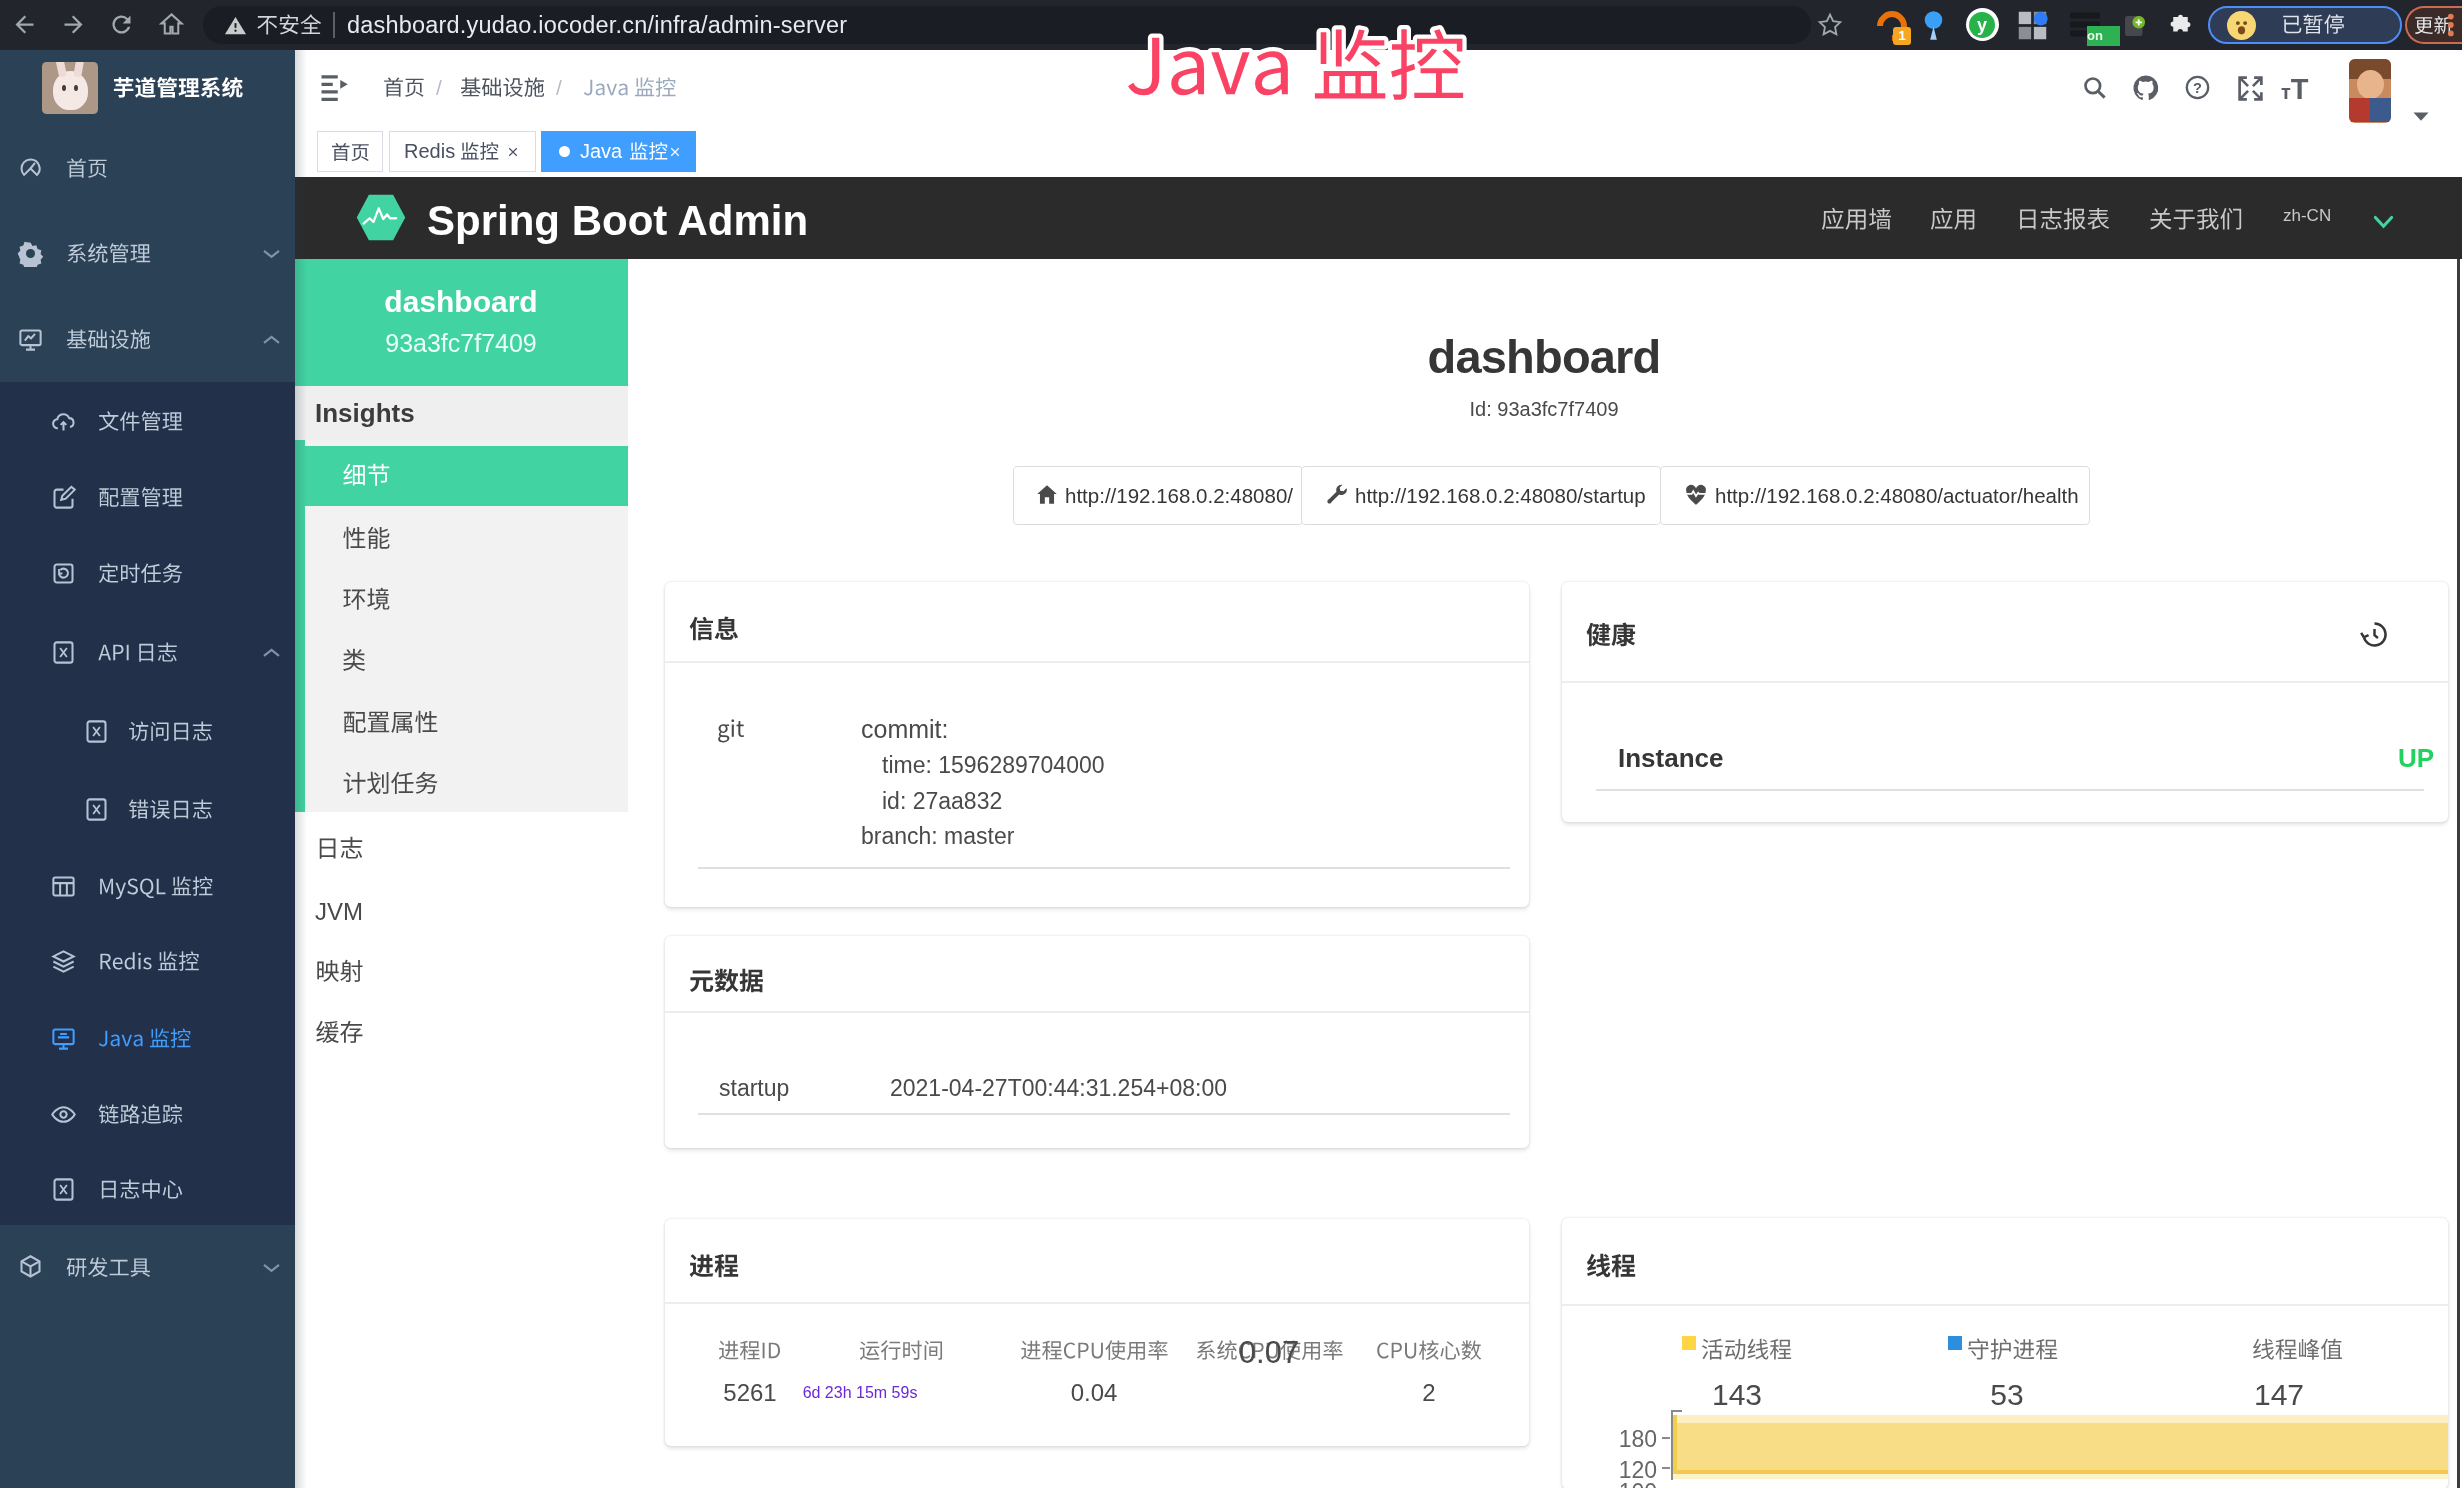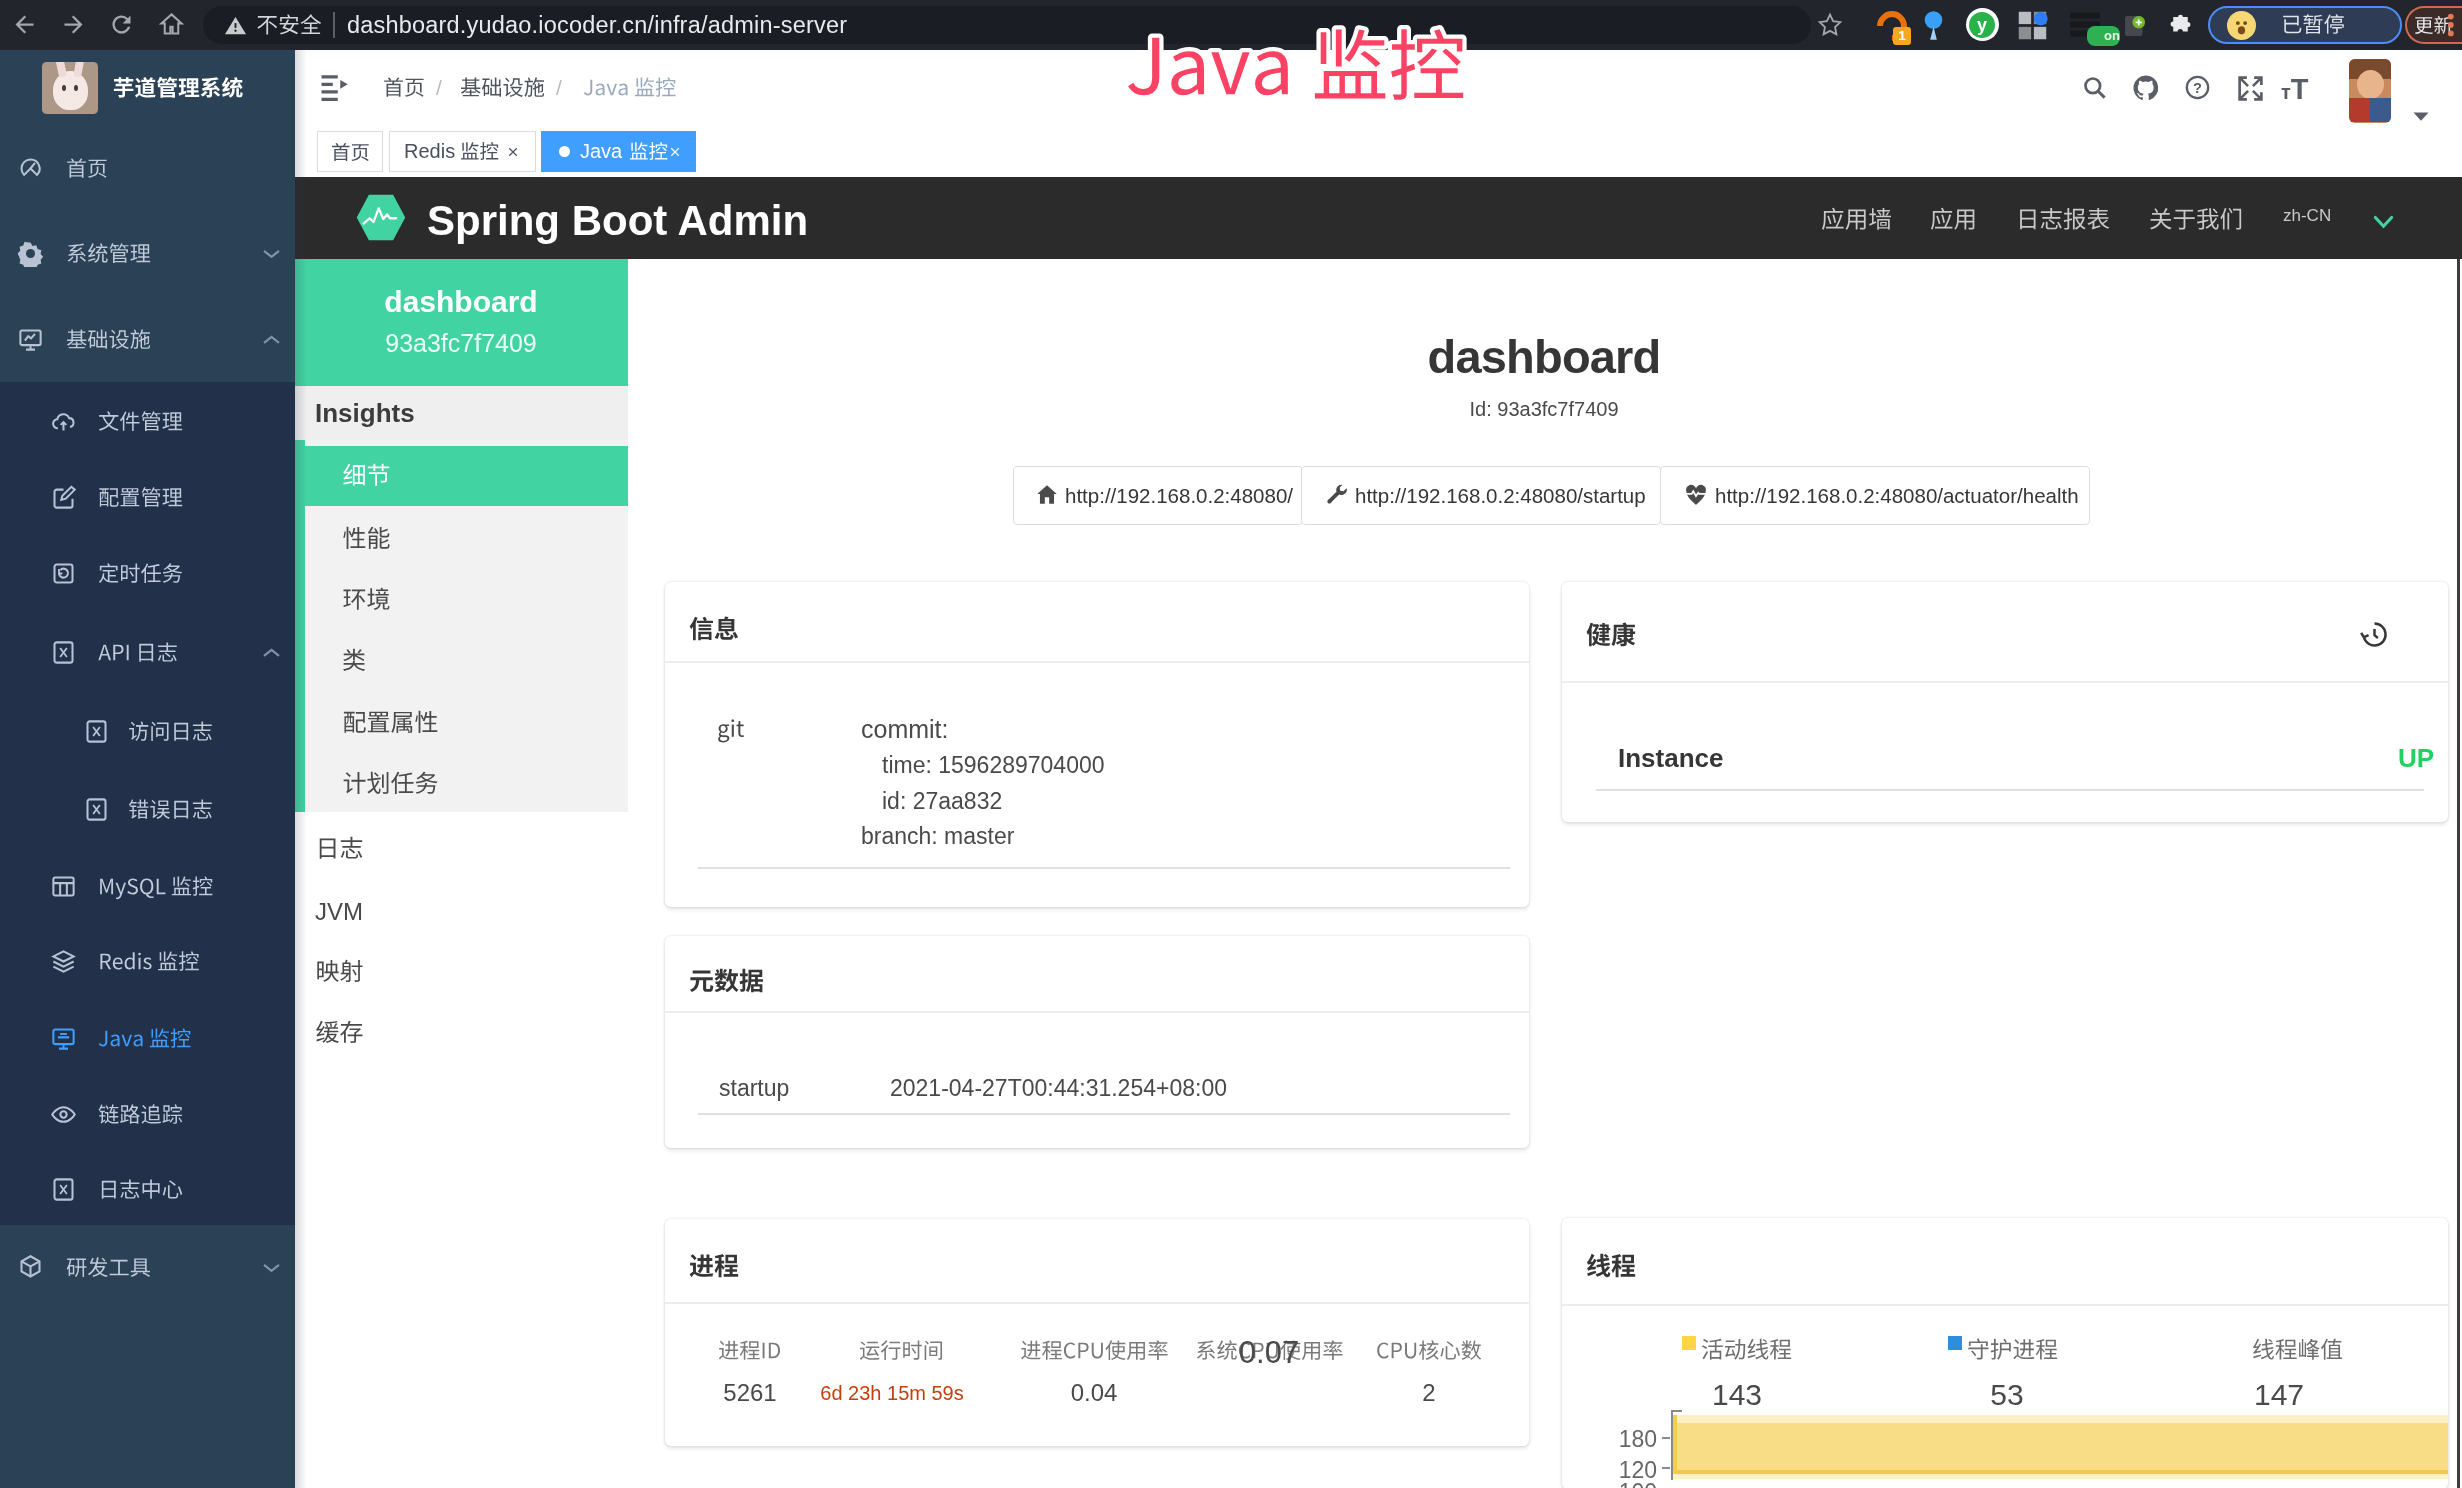--- a/index.html
+++ b/index.html
@@ -40,21 +40,21 @@
     <rect x="13" y="2" width="9" height="9" fill="#8b8f94"></rect>
     <rect x="2" y="13" width="9" height="9" fill="#8b8f94"></rect>
     <rect x="13" y="13" width="9" height="9" fill="#b9bdc1"></rect>
     <circle cx="18" cy="7" r="5" fill="#2f7df6"></circle>
   </svg>
 <svg class="a" style="left:2067px;top:7.6px" width="36" height="36" viewBox="0 0 24 24">
     <rect x="2" y="3" width="20" height="4" rx="1" fill="#17191c"></rect>
     <rect x="2" y="9" width="20" height="4" rx="1" fill="#17191c"></rect>
     <rect x="2" y="15" width="12" height="4" rx="1" fill="#17191c"></rect>
   </svg>
-<div class="a" style="left:2087px;top:26px;width:33px;height:20px;background:#2db153;border-radius:8px;color:#eafbe7;font-size:13px;text-align:right;line-height:20px;font-weight:bold">on</div>
+<div class="a" style="left:2087px;top:26px;width:33px;height:20px;background:#2db153;border-radius:0;color:#eafbe7;font-size:13px;text-align:left;line-height:20px;font-weight:bold">on</div>
 <svg class="a" style="left:2120px;top:10.6px" width="30" height="30" viewBox="0 0 24 24">
     <rect x="4" y="4" width="14" height="16" rx="2" fill="#46484d"></rect>
     <circle cx="15" cy="9" r="5" fill="#73b82b"></circle>
     <path d="M15 6.5v5M12.5 9h5" stroke="#fff" stroke-width="1.4"></path>
   </svg>
 <svg class="a" style="left:2166px;top:10.6px" width="29" height="29" viewBox="0 0 24 24">
     <path d="M9 3a2 2 0 0 1 4 0h4v4a2.2 2.2 0 0 1 0 4.4V15h-4a2.2 2.2 0 0 0-4.4 0H5v-4a2.2 2.2 0 0 1 0-4.4V3z" fill="#e9eaec" transform="translate(1,2)"></path>
   </svg>
 <div class="a" style="left:2208px;top:6px;width:194px;height:38px;border-radius:19px;background:#2f3c55;border:2.3px solid #4e8df6"></div>
 <div class="a" style="left:2227px;top:10.6px;width:29px;height:29px;border-radius:50%;background:#f7d774"></div>
@@ -394,21 +394,21 @@
 <svg style="position:absolute;left:1020px;top:1337px;overflow:visible" width="149" height="26.5" viewBox="0 0 196 35">
     <path transform="translate(0,28) scale(0.028000,-0.028000)" d="M339 659H924V586H339ZM481 819H555V468Q555 420 549 367Q544 313 528 260Q513 207 482 160Q452 112 402 74Q398 82 388 92Q378 103 367 113Q356 123 348 128Q408 174 436 231Q464 288 472 350Q481 411 481 469ZM333 407H944V335H333ZM262 478V91H188V408H50V478ZM224 128Q249 128 272 109Q294 91 335 64Q384 33 449 25Q514 16 598 16Q643 16 691 18Q740 19 789 21Q837 24 882 27Q927 31 964 35Q959 25 954 11Q950 -3 946 -18Q943 -32 942 -43Q915 -44 872 -46Q829 -48 778 -50Q728 -51 680 -52Q632 -53 596 -53Q503 -53 437 -42Q371 -31 319 2Q288 22 264 41Q240 61 223 61Q206 61 184 44Q163 26 138 -3Q114 -32 88 -66L38 2Q89 57 138 93Q186 128 224 128ZM81 778 135 819Q163 795 193 766Q222 736 249 708Q275 679 292 657L234 609Q219 633 193 662Q167 692 138 722Q109 753 81 778ZM720 819H795V80H720Z M1644 369H1718V-32H1644ZM1425 396H1941V330H1425ZM1381 13H1963V-53H1381ZM1448 209H1919V144H1448ZM1532 733V549H1834V733ZM1462 798H1907V484H1462ZM1212 757H1286V-78H1212ZM1049 558H1411V488H1049ZM1216 531 1263 511Q1248 458 1226 402Q1204 345 1178 289Q1153 234 1124 186Q1096 137 1067 103Q1061 118 1050 138Q1038 158 1028 172Q1056 202 1083 244Q1110 286 1136 335Q1161 384 1182 434Q1203 485 1216 531ZM1361 826 1413 768Q1367 750 1308 734Q1249 718 1187 707Q1124 695 1065 687Q1063 699 1056 716Q1049 732 1043 744Q1099 754 1159 766Q1218 778 1271 794Q1324 809 1361 826ZM1282 430Q1292 421 1312 402Q1331 382 1354 360Q1377 337 1396 317Q1414 297 1422 288L1377 229Q1368 244 1351 267Q1335 290 1315 316Q1295 342 1277 364Q1259 386 1247 399Z M2377 -13Q2309 -13 2251 12Q2192 38 2149 87Q2106 136 2082 207Q2058 277 2058 366Q2058 455 2083 525Q2107 596 2151 645Q2195 694 2254 720Q2313 746 2383 746Q2450 746 2501 719Q2552 691 2584 656L2534 596Q2505 627 2468 646Q2431 665 2384 665Q2315 665 2263 629Q2211 593 2182 527Q2153 460 2153 369Q2153 276 2181 209Q2209 141 2260 105Q2311 68 2381 68Q2433 68 2475 90Q2516 112 2551 151L2602 92Q2559 42 2504 14Q2449 -13 2377 -13Z M2739 0V733H2948Q3030 733 3092 713Q3154 692 3188 645Q3222 598 3222 518Q3222 441 3188 391Q3154 341 3093 316Q3032 292 2952 292H2831V0ZM2831 367H2940Q3036 367 3083 403Q3130 439 3130 518Q3130 598 3082 628Q3033 658 2936 658H2831Z M3632 -13Q3576 -13 3528 3Q3480 19 3444 56Q3409 93 3389 154Q3369 215 3369 302V733H3461V300Q3461 212 3484 161Q3507 111 3545 89Q3584 68 3632 68Q3681 68 3720 89Q3759 111 3783 161Q3806 212 3806 300V733H3895V302Q3895 215 3875 154Q3856 93 3820 56Q3784 19 3736 3Q3688 -13 3632 -13Z M4313 729H4954V660H4313ZM4412 499V349H4849V499ZM4342 562H4921V285H4342ZM4405 265Q4452 186 4533 129Q4615 72 4724 36Q4834 0 4964 -14Q4956 -22 4947 -34Q4938 -46 4931 -58Q4924 -71 4919 -82Q4786 -62 4675 -21Q4564 21 4480 87Q4396 152 4342 244ZM4591 836H4664V394Q4664 336 4658 279Q4652 222 4633 169Q4614 116 4576 69Q4538 22 4477 -17Q4415 -56 4322 -83Q4317 -75 4309 -63Q4301 -52 4293 -40Q4285 -28 4276 -21Q4366 2 4424 35Q4482 68 4516 109Q4549 151 4565 197Q4581 244 4586 294Q4591 344 4591 394ZM4270 842 4340 820Q4306 736 4261 654Q4215 572 4163 500Q4110 428 4055 372Q4051 381 4044 395Q4036 409 4028 423Q4020 437 4013 446Q4063 494 4111 558Q4159 621 4200 694Q4241 766 4270 842ZM4165 581 4235 652 4237 651V-84H4165Z M5188 770H5835V698H5188ZM5188 537H5833V466H5188ZM5182 298H5835V227H5182ZM5145 770H5219V407Q5219 350 5214 285Q5209 220 5196 153Q5182 87 5155 26Q5127 -35 5082 -85Q5077 -77 5066 -68Q5055 -58 5044 -49Q5033 -40 5024 -36Q5066 11 5090 66Q5114 121 5126 179Q5138 238 5142 296Q5145 354 5145 407ZM5805 770H5879V22Q5879 -14 5869 -33Q5858 -52 5833 -62Q5808 -71 5763 -73Q5718 -75 5647 -74Q5644 -60 5637 -39Q5629 -17 5621 -2Q5656 -3 5689 -3Q5721 -4 5745 -3Q5769 -3 5778 -3Q5793 -2 5799 3Q5805 8 5805 22ZM5459 743H5535V-71H5459Z M6452 284H6532V-80H6452ZM6043 202H6942V132H6043ZM6063 750H6933V681H6063ZM6821 643 6884 605Q6850 570 6809 537Q6769 503 6734 478L6679 515Q6702 531 6728 554Q6754 576 6779 599Q6803 623 6821 643ZM6543 443 6599 466Q6622 441 6644 410Q6667 379 6686 350Q6705 321 6716 297L6656 270Q6647 294 6629 324Q6610 354 6588 386Q6566 417 6543 443ZM6048 337Q6095 357 6161 388Q6228 418 6296 451L6311 394Q6253 363 6194 332Q6136 301 6086 277ZM6077 599 6128 640Q6155 624 6184 605Q6214 585 6239 565Q6265 544 6282 527L6228 481Q6213 498 6188 519Q6162 540 6133 561Q6104 583 6077 599ZM6669 408 6722 448Q6756 429 6794 405Q6832 380 6866 356Q6900 331 6922 311L6866 266Q6845 286 6812 311Q6779 336 6741 362Q6704 387 6669 408ZM6330 483Q6328 490 6325 502Q6321 514 6317 526Q6313 538 6309 547Q6319 549 6331 558Q6342 566 6353 579Q6362 588 6381 612Q6399 635 6421 667Q6443 699 6459 732L6524 706Q6492 652 6452 604Q6411 555 6373 520V518Q6373 518 6366 515Q6360 512 6352 506Q6343 501 6337 495Q6330 489 6330 483ZM6330 483 6330 535 6367 557 6562 568Q6557 555 6554 537Q6550 519 6548 508Q6483 504 6443 500Q6403 496 6380 494Q6358 491 6347 488Q6336 486 6330 483ZM6310 284Q6309 291 6305 302Q6301 314 6297 327Q6293 339 6289 349Q6306 352 6326 365Q6346 378 6371 399Q6385 410 6412 435Q6439 460 6473 494Q6507 528 6543 569Q6579 609 6610 650L6671 615Q6597 529 6516 452Q6435 375 6355 319V317Q6355 317 6349 314Q6342 311 6333 306Q6324 300 6317 295Q6310 289 6310 284ZM6310 284 6309 335 6347 358 6653 384Q6652 370 6652 353Q6651 336 6652 325Q6545 315 6481 309Q6417 302 6383 298Q6348 294 6333 291Q6318 287 6310 284ZM6427 828 6500 847Q6519 823 6538 792Q6556 762 6566 739L6490 715Q6481 738 6463 770Q6444 802 6427 828Z" fill="#7a7a7a"></path>
   </svg>
 <svg style="position:absolute;left:1195px;top:1337px;overflow:visible" width="149" height="26.5" viewBox="0 0 196 35">
     <path transform="translate(0,28) scale(0.028000,-0.028000)" d="M286 224 361 197Q331 157 293 117Q255 77 215 42Q174 7 136 -20Q129 -13 117 -4Q105 6 92 15Q80 24 70 30Q130 66 188 118Q246 170 286 224ZM636 190 695 229Q737 198 783 161Q828 124 869 88Q909 52 936 23L872 -22Q848 6 808 44Q768 81 723 120Q678 158 636 190ZM471 304H547V19Q547 -12 539 -29Q530 -46 505 -56Q480 -65 442 -67Q404 -69 349 -69Q346 -52 338 -31Q329 -9 320 6Q351 5 377 4Q404 3 424 4Q443 4 451 4Q464 5 467 8Q471 12 471 20ZM803 833 855 770Q785 753 697 739Q609 726 513 716Q416 706 317 699Q218 692 126 688Q125 702 119 721Q113 740 107 753Q198 758 295 765Q392 772 485 782Q579 792 660 805Q742 817 803 833ZM129 245Q128 253 124 265Q120 278 115 291Q111 305 106 315Q130 318 164 332Q198 346 245 369Q271 381 321 409Q371 437 435 476Q499 515 567 562Q636 609 698 660L756 612Q615 505 469 421Q324 338 182 278V275Q182 275 174 273Q166 270 155 266Q145 261 137 256Q129 250 129 245ZM129 245 127 299 178 326 818 369Q816 354 816 337Q816 319 817 308Q668 297 562 289Q455 281 382 276Q309 270 264 266Q218 261 192 258Q166 255 152 252Q138 249 129 245ZM183 454Q182 461 179 473Q175 486 171 499Q166 512 162 521Q177 523 195 534Q214 545 236 561Q248 569 271 588Q295 607 325 633Q355 659 386 690Q417 721 444 753L508 717Q443 650 372 591Q302 532 232 489V487Q232 487 225 484Q217 481 208 476Q198 471 191 465Q183 459 183 454ZM183 454 183 505 225 527 571 545Q568 531 566 513Q564 496 563 485Q444 479 373 474Q301 469 263 466Q226 463 209 460Q193 457 183 454ZM664 444 722 474Q760 440 800 400Q839 360 872 321Q906 282 926 252L866 216Q847 247 813 287Q780 327 741 369Q702 410 664 444Z M1741 553 1800 583Q1827 548 1856 507Q1884 467 1909 429Q1935 391 1949 361L1885 326Q1872 355 1848 394Q1824 434 1797 475Q1769 517 1741 553ZM1407 695H1948V627H1407ZM1698 352H1772V36Q1772 16 1776 11Q1781 6 1797 6Q1802 6 1816 6Q1830 6 1845 6Q1859 6 1865 6Q1876 6 1882 16Q1888 25 1890 55Q1893 84 1894 145Q1905 135 1924 127Q1944 118 1958 114Q1956 46 1948 8Q1939 -30 1922 -45Q1904 -60 1873 -60Q1868 -60 1855 -60Q1843 -60 1829 -60Q1814 -60 1802 -60Q1790 -60 1785 -60Q1750 -60 1732 -51Q1713 -43 1706 -22Q1698 -1 1698 36ZM1510 350H1584Q1581 266 1571 199Q1562 132 1539 80Q1516 28 1474 -10Q1432 -49 1364 -77Q1359 -67 1352 -55Q1344 -44 1335 -33Q1326 -22 1317 -16Q1378 7 1416 40Q1453 72 1473 116Q1493 160 1500 218Q1508 276 1510 350ZM1412 347 1410 404 1453 429 1856 462Q1856 448 1858 430Q1861 413 1863 401Q1749 390 1672 383Q1596 375 1548 370Q1500 364 1473 361Q1447 357 1434 354Q1421 351 1412 347ZM1595 824 1664 842Q1681 812 1698 776Q1716 739 1725 715L1650 692Q1642 718 1626 755Q1610 792 1595 824ZM1412 347Q1411 358 1406 372Q1401 386 1396 400Q1391 414 1387 421Q1401 425 1418 431Q1436 438 1450 451Q1461 461 1482 488Q1504 515 1530 549Q1555 583 1578 615Q1601 647 1614 666H1704Q1685 639 1658 602Q1632 565 1603 527Q1574 488 1547 454Q1520 420 1500 397Q1500 397 1491 394Q1482 391 1469 386Q1456 380 1443 374Q1430 368 1421 361Q1412 354 1412 347ZM1066 182Q1064 190 1060 204Q1056 217 1051 231Q1046 245 1041 255Q1058 258 1076 276Q1094 293 1118 321Q1130 334 1154 365Q1179 396 1208 439Q1238 482 1269 532Q1301 581 1326 632L1393 592Q1334 490 1263 393Q1192 297 1120 224V222Q1120 222 1112 218Q1103 214 1093 208Q1083 202 1074 195Q1066 188 1066 182ZM1066 182 1061 246 1098 273 1368 326Q1366 311 1367 291Q1368 272 1369 260Q1277 240 1220 227Q1163 214 1132 206Q1102 198 1088 192Q1074 187 1066 182ZM1060 423Q1058 431 1053 445Q1049 459 1043 475Q1038 490 1033 500Q1047 503 1061 520Q1076 536 1092 561Q1102 574 1118 602Q1135 631 1155 670Q1176 709 1197 754Q1218 799 1234 844L1310 809Q1283 747 1250 686Q1217 624 1181 568Q1145 512 1108 467V465Q1108 465 1101 460Q1093 456 1084 449Q1074 443 1067 436Q1060 429 1060 423ZM1060 423 1058 480 1095 504 1282 524Q1279 509 1278 491Q1276 472 1276 460Q1212 451 1172 446Q1132 440 1110 436Q1088 432 1077 429Q1066 426 1060 423ZM1042 53Q1083 64 1135 79Q1188 94 1247 112Q1306 129 1367 147L1379 82Q1295 55 1211 28Q1127 1 1059 -21Z M2377 -13Q2309 -13 2251 12Q2192 38 2149 87Q2106 136 2082 207Q2058 277 2058 366Q2058 455 2083 525Q2107 596 2151 645Q2195 694 2254 720Q2313 746 2383 746Q2450 746 2501 719Q2552 691 2584 656L2534 596Q2505 627 2468 646Q2431 665 2384 665Q2315 665 2263 629Q2211 593 2182 527Q2153 460 2153 369Q2153 276 2181 209Q2209 141 2260 105Q2311 68 2381 68Q2433 68 2475 90Q2516 112 2551 151L2602 92Q2559 42 2504 14Q2449 -13 2377 -13Z M2739 0V733H2948Q3030 733 3092 713Q3154 692 3188 645Q3222 598 3222 518Q3222 441 3188 391Q3154 341 3093 316Q3032 292 2952 292H2831V0ZM2831 367H2940Q3036 367 3083 403Q3130 439 3130 518Q3130 598 3082 628Q3033 658 2936 658H2831Z M3632 -13Q3576 -13 3528 3Q3480 19 3444 56Q3409 93 3389 154Q3369 215 3369 302V733H3461V300Q3461 212 3484 161Q3507 111 3545 89Q3584 68 3632 68Q3681 68 3720 89Q3759 111 3783 161Q3806 212 3806 300V733H3895V302Q3895 215 3875 154Q3856 93 3820 56Q3784 19 3736 3Q3688 -13 3632 -13Z M4313 729H4954V660H4313ZM4412 499V349H4849V499ZM4342 562H4921V285H4342ZM4405 265Q4452 186 4533 129Q4615 72 4724 36Q4834 0 4964 -14Q4956 -22 4947 -34Q4938 -46 4931 -58Q4924 -71 4919 -82Q4786 -62 4675 -21Q4564 21 4480 87Q4396 152 4342 244ZM4591 836H4664V394Q4664 336 4658 279Q4652 222 4633 169Q4614 116 4576 69Q4538 22 4477 -17Q4415 -56 4322 -83Q4317 -75 4309 -63Q4301 -52 4293 -40Q4285 -28 4276 -21Q4366 2 4424 35Q4482 68 4516 109Q4549 151 4565 197Q4581 244 4586 294Q4591 344 4591 394ZM4270 842 4340 820Q4306 736 4261 654Q4215 572 4163 500Q4110 428 4055 372Q4051 381 4044 395Q4036 409 4028 423Q4020 437 4013 446Q4063 494 4111 558Q4159 621 4200 694Q4241 766 4270 842ZM4165 581 4235 652 4237 651V-84H4165Z M5188 770H5835V698H5188ZM5188 537H5833V466H5188ZM5182 298H5835V227H5182ZM5145 770H5219V407Q5219 350 5214 285Q5209 220 5196 153Q5182 87 5155 26Q5127 -35 5082 -85Q5077 -77 5066 -68Q5055 -58 5044 -49Q5033 -40 5024 -36Q5066 11 5090 66Q5114 121 5126 179Q5138 238 5142 296Q5145 354 5145 407ZM5805 770H5879V22Q5879 -14 5869 -33Q5858 -52 5833 -62Q5808 -71 5763 -73Q5718 -75 5647 -74Q5644 -60 5637 -39Q5629 -17 5621 -2Q5656 -3 5689 -3Q5721 -4 5745 -3Q5769 -3 5778 -3Q5793 -2 5799 3Q5805 8 5805 22ZM5459 743H5535V-71H5459Z M6452 284H6532V-80H6452ZM6043 202H6942V132H6043ZM6063 750H6933V681H6063ZM6821 643 6884 605Q6850 570 6809 537Q6769 503 6734 478L6679 515Q6702 531 6728 554Q6754 576 6779 599Q6803 623 6821 643ZM6543 443 6599 466Q6622 441 6644 410Q6667 379 6686 350Q6705 321 6716 297L6656 270Q6647 294 6629 324Q6610 354 6588 386Q6566 417 6543 443ZM6048 337Q6095 357 6161 388Q6228 418 6296 451L6311 394Q6253 363 6194 332Q6136 301 6086 277ZM6077 599 6128 640Q6155 624 6184 605Q6214 585 6239 565Q6265 544 6282 527L6228 481Q6213 498 6188 519Q6162 540 6133 561Q6104 583 6077 599ZM6669 408 6722 448Q6756 429 6794 405Q6832 380 6866 356Q6900 331 6922 311L6866 266Q6845 286 6812 311Q6779 336 6741 362Q6704 387 6669 408ZM6330 483Q6328 490 6325 502Q6321 514 6317 526Q6313 538 6309 547Q6319 549 6331 558Q6342 566 6353 579Q6362 588 6381 612Q6399 635 6421 667Q6443 699 6459 732L6524 706Q6492 652 6452 604Q6411 555 6373 520V518Q6373 518 6366 515Q6360 512 6352 506Q6343 501 6337 495Q6330 489 6330 483ZM6330 483 6330 535 6367 557 6562 568Q6557 555 6554 537Q6550 519 6548 508Q6483 504 6443 500Q6403 496 6380 494Q6358 491 6347 488Q6336 486 6330 483ZM6310 284Q6309 291 6305 302Q6301 314 6297 327Q6293 339 6289 349Q6306 352 6326 365Q6346 378 6371 399Q6385 410 6412 435Q6439 460 6473 494Q6507 528 6543 569Q6579 609 6610 650L6671 615Q6597 529 6516 452Q6435 375 6355 319V317Q6355 317 6349 314Q6342 311 6333 306Q6324 300 6317 295Q6310 289 6310 284ZM6310 284 6309 335 6347 358 6653 384Q6652 370 6652 353Q6651 336 6652 325Q6545 315 6481 309Q6417 302 6383 298Q6348 294 6333 291Q6318 287 6310 284ZM6427 828 6500 847Q6519 823 6538 792Q6556 762 6566 739L6490 715Q6481 738 6463 770Q6444 802 6427 828Z" fill="#7a7a7a"></path>
   </svg>
 <svg style="position:absolute;left:1376px;top:1337px;overflow:visible" width="106" height="26.5" viewBox="0 0 140 35">
     <path transform="translate(0,28) scale(0.028000,-0.028000)" d="M377 -13Q309 -13 251 12Q192 38 149 87Q106 136 82 207Q58 277 58 366Q58 455 83 525Q107 596 151 645Q195 694 254 720Q313 746 383 746Q450 746 501 719Q552 691 584 656L534 596Q505 627 468 646Q431 665 384 665Q315 665 263 629Q211 593 182 527Q153 460 153 369Q153 276 181 209Q209 141 260 105Q311 68 381 68Q433 68 475 90Q516 112 551 151L602 92Q559 42 504 14Q449 -13 377 -13Z M739 0V733H948Q1030 733 1092 713Q1154 692 1188 645Q1222 598 1222 518Q1222 441 1188 391Q1154 341 1093 316Q1032 292 952 292H831V0ZM831 367H940Q1036 367 1083 403Q1130 439 1130 518Q1130 598 1082 628Q1033 658 936 658H831Z M1632 -13Q1576 -13 1528 3Q1480 19 1444 56Q1409 93 1389 154Q1369 215 1369 302V733H1461V300Q1461 212 1484 161Q1507 111 1545 89Q1584 68 1632 68Q1681 68 1720 89Q1759 111 1783 161Q1806 212 1806 300V733H1895V302Q1895 215 1875 154Q1856 93 1820 56Q1784 19 1736 3Q1688 -13 1632 -13Z M2687 123 2741 167Q2778 139 2818 106Q2859 72 2896 40Q2932 7 2955 -19L2898 -70Q2876 -43 2841 -10Q2805 24 2765 59Q2724 95 2687 123ZM2777 549 2848 525Q2805 448 2742 377Q2678 305 2600 245Q2521 185 2433 143Q2428 151 2421 162Q2414 173 2406 183Q2398 193 2390 200Q2474 239 2550 295Q2625 350 2683 416Q2742 481 2777 549ZM2850 370 2928 342Q2874 249 2793 168Q2712 88 2609 24Q2505 -39 2384 -81Q2380 -72 2372 -60Q2364 -49 2355 -38Q2347 -26 2340 -19Q2457 19 2556 78Q2656 136 2732 211Q2807 286 2850 370ZM2393 703H2949V634H2393ZM2431 364Q2429 374 2425 387Q2422 400 2417 414Q2413 427 2409 436Q2424 439 2443 445Q2462 451 2474 464Q2483 474 2500 500Q2518 525 2538 557Q2558 589 2576 619Q2594 649 2603 666H2685Q2670 641 2649 607Q2628 573 2605 536Q2582 500 2560 467Q2539 434 2523 411Q2523 411 2513 408Q2504 406 2490 401Q2477 396 2463 390Q2450 383 2440 377Q2431 371 2431 364ZM2431 364 2430 420 2471 442 2752 457Q2746 443 2739 424Q2732 405 2729 394Q2638 388 2583 384Q2527 379 2497 376Q2467 373 2453 370Q2439 367 2431 364ZM2605 822 2675 844Q2694 813 2711 774Q2729 736 2734 708L2660 682Q2654 710 2639 750Q2624 789 2605 822ZM2050 647H2369V577H2050ZM2184 840H2256V-79H2184ZM2185 602 2231 586Q2219 525 2202 460Q2184 395 2163 332Q2141 270 2116 216Q2091 162 2065 124Q2061 135 2054 148Q2047 162 2039 175Q2032 188 2025 197Q2050 230 2074 278Q2098 325 2120 380Q2141 435 2158 492Q2175 549 2185 602ZM2251 543Q2260 533 2277 508Q2294 482 2314 452Q2333 421 2350 396Q2367 370 2374 358L2328 305Q2320 324 2305 353Q2291 382 2274 414Q2257 446 2241 472Q2226 499 2216 515Z M3287 561H3365V65Q3365 30 3378 19Q3390 9 3433 9Q3444 9 3469 9Q3495 9 3526 9Q3558 9 3585 9Q3613 9 3626 9Q3657 9 3673 25Q3688 42 3694 87Q3701 132 3704 218Q3714 211 3727 204Q3739 197 3752 192Q3766 187 3776 184Q3771 89 3758 36Q3745 -18 3715 -40Q3686 -62 3629 -62Q3622 -62 3601 -62Q3581 -62 3554 -62Q3527 -62 3501 -62Q3474 -62 3454 -62Q3434 -62 3427 -62Q3373 -62 3343 -51Q3312 -40 3300 -12Q3287 16 3287 65ZM3127 486 3199 472Q3192 413 3179 341Q3166 269 3149 200Q3132 130 3112 76L3036 108Q3058 159 3076 225Q3094 290 3107 358Q3120 427 3127 486ZM3753 485 3823 512Q3852 452 3879 384Q3906 317 3927 252Q3948 187 3958 135L3884 105Q3874 157 3854 223Q3834 289 3808 357Q3782 426 3753 485ZM3334 756 3385 805Q3432 773 3484 733Q3536 694 3582 655Q3628 615 3657 584L3603 527Q3575 559 3530 599Q3485 639 3433 681Q3382 723 3334 756Z M4062 323H4446V260H4062ZM4042 654H4523V592H4042ZM4435 821 4498 793Q4477 759 4453 724Q4429 689 4409 664L4360 688Q4373 706 4386 729Q4400 753 4413 777Q4426 802 4435 821ZM4249 841H4319V404H4249ZM4080 793 4135 815Q4156 785 4174 749Q4193 713 4199 686L4142 661Q4136 687 4118 725Q4100 762 4080 793ZM4250 628 4301 598Q4277 557 4240 515Q4202 473 4159 437Q4115 402 4072 378Q4065 391 4054 408Q4042 425 4031 435Q4073 454 4115 484Q4157 514 4193 552Q4229 590 4250 628ZM4308 607Q4322 600 4348 583Q4374 567 4404 548Q4435 529 4460 513Q4485 497 4495 489L4453 435Q4440 447 4417 466Q4393 485 4365 506Q4337 527 4312 545Q4287 564 4271 574ZM4604 646H4940V576H4604ZM4621 832 4690 821Q4675 725 4653 637Q4631 548 4600 471Q4570 395 4530 337Q4525 343 4514 352Q4504 361 4492 369Q4481 378 4473 383Q4512 436 4541 507Q4569 578 4589 661Q4609 744 4621 832ZM4805 606 4875 599Q4852 430 4807 300Q4762 171 4684 77Q4606 -18 4485 -83Q4481 -75 4474 -64Q4467 -52 4459 -40Q4450 -29 4443 -22Q4558 34 4631 121Q4704 207 4745 328Q4786 449 4805 606ZM4639 583Q4662 450 4703 332Q4745 214 4809 126Q4873 37 4964 -12Q4951 -22 4937 -40Q4922 -57 4913 -71Q4819 -14 4753 81Q4688 176 4645 301Q4603 427 4577 572ZM4102 153 4149 198Q4201 178 4258 151Q4315 124 4366 96Q4417 68 4452 43L4404 -6Q4371 19 4320 48Q4269 78 4212 105Q4155 133 4102 153ZM4421 323H4434L4446 326L4487 309Q4456 201 4394 126Q4332 50 4248 2Q4165 -45 4069 -72Q4063 -59 4053 -41Q4043 -24 4033 -14Q4122 7 4201 48Q4279 90 4337 156Q4394 221 4421 312ZM4102 153Q4124 184 4147 224Q4170 264 4190 307Q4211 349 4225 387L4292 375Q4276 334 4255 291Q4234 248 4212 209Q4190 170 4170 140Z" fill="#7a7a7a"></path>
   </svg>
 <div class="a" style="left:750px;top:1380px;transform:translateX(-50%);font-size:24px;line-height:26px;color:#4a4a4a">5261</div>
-<div class="a" style="left:892px;top:1380px;transform:translateX(-50%);font-size:20px;line-height:26px;color:#c2410c">6d 23h 15m 59s</div>
+<div class="a" style="left:860px;top:1380px;transform:translateX(-50%);font-size:16px;line-height:26px;color:#6d28d9">6d 23h 15m 59s</div>
 <div class="a" style="left:1094px;top:1380px;transform:translateX(-50%);font-size:24px;line-height:26px;color:#4a4a4a">0.04</div>
 <div class="a" style="left:1269px;top:1340px;transform:translateX(-50%);font-size:31px;line-height:26px;color:#4a4a4a">0.07</div>
 <div class="a" style="left:1429px;top:1380px;transform:translateX(-50%);font-size:24px;line-height:26px;color:#4a4a4a">2</div>
 <div class="a" style="left:1562px;top:1218px;width:886px;height:271px;background:#fff;border-radius:6px;box-shadow:0 3px 4.6px rgba(10,10,10,0.09), 0 0 0 1.5px rgba(10,10,10,0.045)"></div>
 <div class="a" style="left:1562px;top:1304px;width:886px;height:1.5px;background:#ededed"></div>
 <svg style="position:absolute;left:1586px;top:1250px;overflow:visible" width="50" height="31" viewBox="0 0 66 41">
     <path transform="translate(0,33) scale(0.033000,-0.033000)" d="M81 169Q78 180 72 200Q66 219 58 239Q51 260 44 274Q64 278 82 295Q101 311 124 339Q138 352 161 383Q185 414 214 456Q244 497 274 547Q304 596 329 647L426 586Q369 488 298 393Q227 299 155 227V225Q155 225 144 219Q133 214 118 205Q104 196 92 187Q81 177 81 169ZM81 169 74 263 124 298 395 343Q392 320 392 291Q391 262 392 243Q301 226 244 214Q187 201 154 194Q122 186 106 180Q91 175 81 169ZM74 413Q71 425 65 445Q58 465 50 487Q42 509 36 524Q51 528 66 543Q80 558 96 582Q104 594 120 620Q135 647 154 683Q173 720 191 762Q209 805 223 848L335 794Q310 738 278 680Q245 622 210 569Q174 516 138 474V470Q138 470 128 464Q119 458 106 450Q93 441 83 431Q74 421 74 413ZM74 413 71 497 120 530 301 543Q296 521 293 494Q290 466 290 448Q229 441 190 437Q152 432 129 428Q106 424 93 421Q81 417 74 413ZM48 71Q90 82 146 99Q201 115 264 134Q326 153 388 173L407 74Q321 43 233 13Q145 -18 72 -43ZM432 619 909 692 929 587 451 511ZM410 403 935 498 955 394 430 296ZM571 853H691Q689 753 694 653Q699 553 709 460Q720 368 735 289Q751 211 770 152Q789 93 811 60Q833 27 857 27Q867 27 873 37Q880 46 884 70Q888 93 890 133Q907 112 931 94Q955 76 974 67Q965 5 950 -29Q934 -63 909 -76Q883 -89 843 -89Q792 -89 752 -51Q713 -13 683 55Q653 123 631 213Q610 303 597 409Q584 514 578 627Q571 740 571 853ZM707 778 777 840Q797 829 821 813Q845 798 867 782Q889 766 903 753L831 683Q810 703 774 730Q737 757 707 778ZM862 351 963 306Q906 216 826 144Q746 71 650 17Q554 -38 447 -76Q436 -53 416 -25Q395 3 375 24Q476 53 569 100Q662 147 737 210Q813 273 862 351Z M1626 368H1746V-35H1626ZM1427 412H1947V309H1427ZM1388 37H1969V-68H1388ZM1451 226H1923V125H1451ZM1570 711V573H1804V711ZM1459 812H1920V472H1459ZM1185 756H1301V-89H1185ZM1041 568H1408V457H1041ZM1191 523 1261 493Q1247 439 1227 381Q1207 323 1183 266Q1159 210 1132 160Q1105 110 1076 73Q1067 99 1051 132Q1034 164 1020 187Q1046 217 1071 258Q1097 298 1120 344Q1143 390 1161 436Q1179 482 1191 523ZM1340 839 1421 747Q1370 728 1309 712Q1248 696 1185 685Q1121 673 1063 665Q1059 685 1049 712Q1039 738 1029 757Q1084 766 1142 779Q1199 791 1251 807Q1302 823 1340 839ZM1299 429Q1308 422 1327 403Q1345 385 1366 363Q1388 341 1405 323Q1422 304 1430 296L1361 201Q1352 220 1338 244Q1323 268 1307 294Q1290 320 1274 344Q1258 367 1246 382Z" fill="#363636"></path>
   </svg>
 <div class="a" style="left:1682px;top:1336px;width:14.4px;height:14.4px;background:#ffd546"></div>
 <svg style="position:absolute;left:1701px;top:1335px;overflow:visible" width="91" height="29" viewBox="0 0 120 38">

